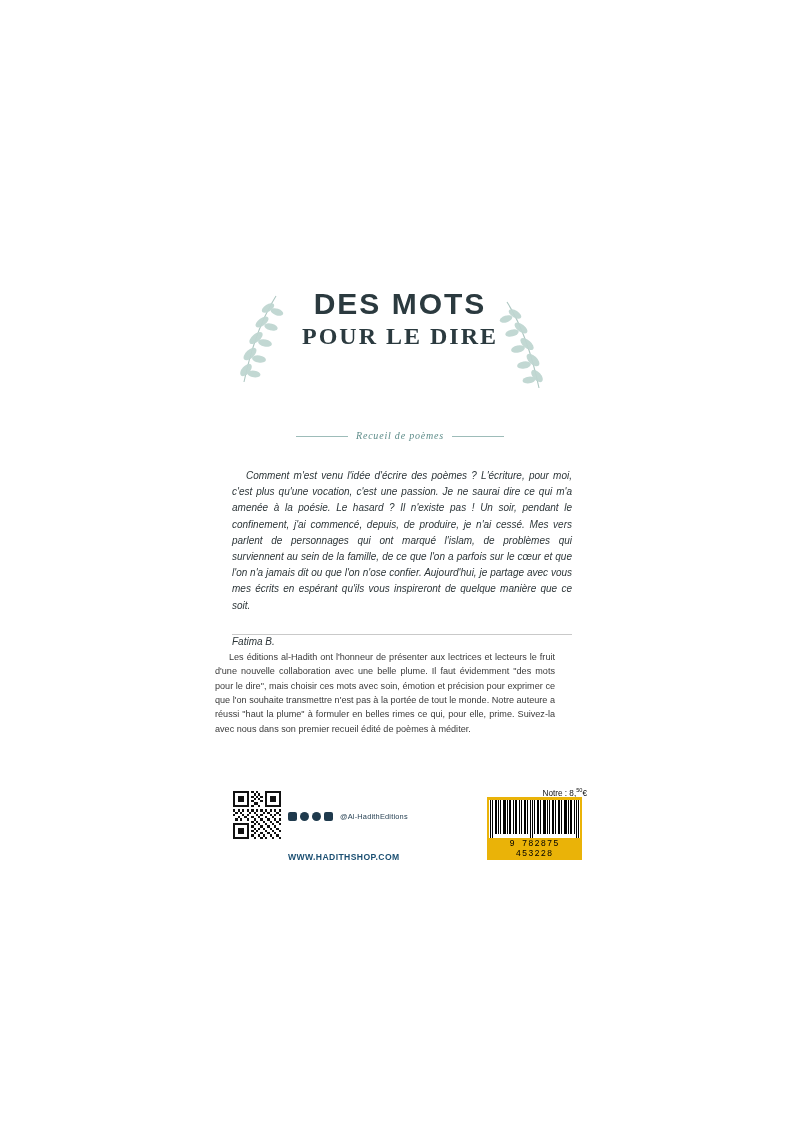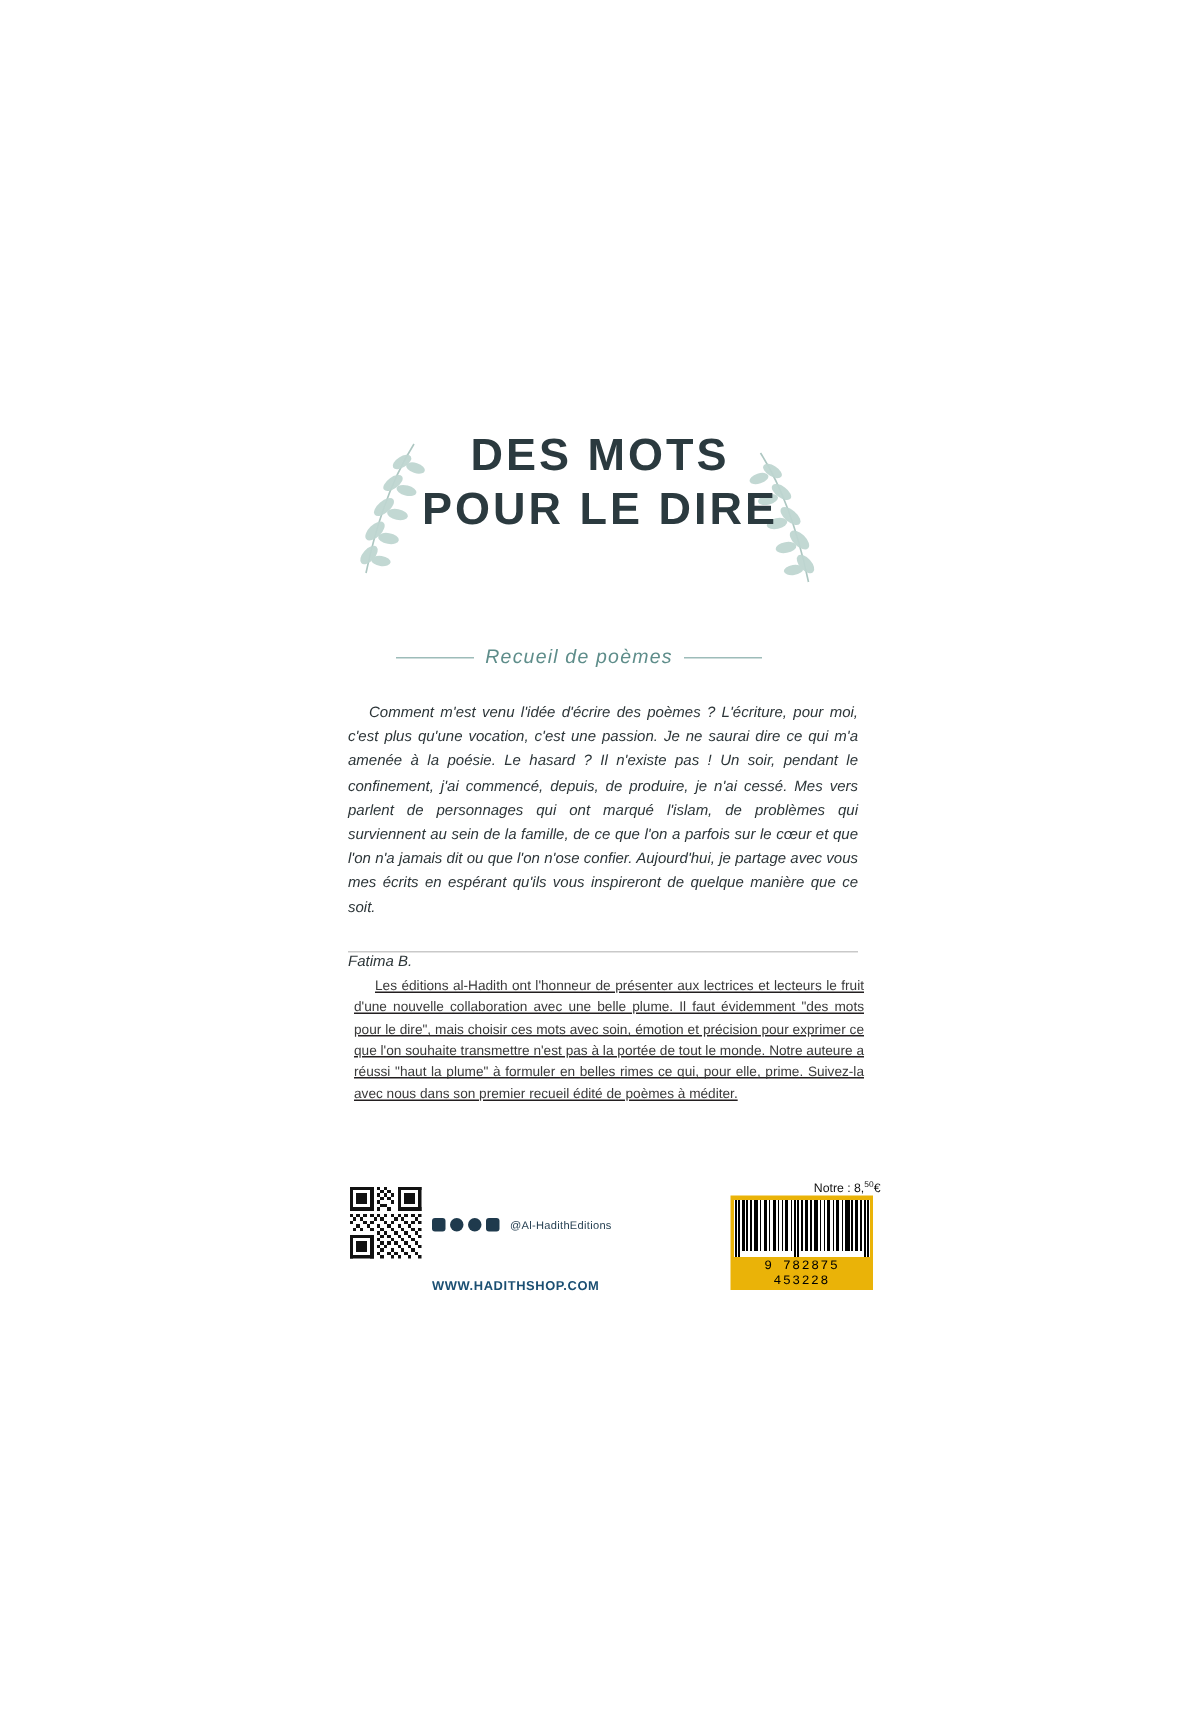--- a/index.html
+++ b/index.html
@@ -38,22 +38,23 @@
     letter-spacing: 2px;
     color: #2b3a3f;
     line-height: 1.08;
   }
   .main-title .line1 {
     display: block;
     font-size: 30px;
   }
   .main-title .line2 {
     display: block;
-    font-size: 30px;
+    font-size: 24px;
     margin-top: 4px;
+    font-family: Liberation Serif, serif;
   }
   .subtitle {
     margin-top: 12px;
     font-family: "DejaVu Serif", serif;
     font-style: italic;
     font-size: 13px;
     color: #8fa9a7;
     letter-spacing: 0.6px;
   }
 
@@ -61,28 +62,29 @@
   .branch {
     position: absolute;
     opacity: 0.85;
   }
   .branch-left  { left: 232px; top: 292px; }
   .branch-right { left: 497px; top: 300px; }
 
   
   .recueil {
     position: absolute;
-    left: 221px;
+    left: 235px;
     top: 430px;
     width: 330px;
     text-align: center;
-    font-size: 13px;
+    font-size: 10px;
     color: #5e8d8a;
     letter-spacing: 0.8px;
     font-style: italic;
+    font-family: Liberation Serif, serif;
   }
   .recueil .rule {
     display: inline-block;
     width: 52px;
     height: 1px;
     background: #9dbcb9;
     vertical-align: middle;
     margin: 0 8px;
   }
 
@@ -116,24 +118,23 @@
     left: 232px;
     top: 634px;
     width: 340px;
     height: 1px;
     background: #c9c9c9;
   }
 
   
   .pub-block {
     position: absolute;
-    left: 236px;
+    left: 215px;
     top: 650px;
     width: 340px;
-    text-decoration: underline;
   }
   .pub-text {
     font-size: 9.1px;
     line-height: 1.58;
     color: #3a3a3a;
     text-align: justify;
     text-indent: 14px;
   }
   .pub-name {
     margin-top: 9px;

